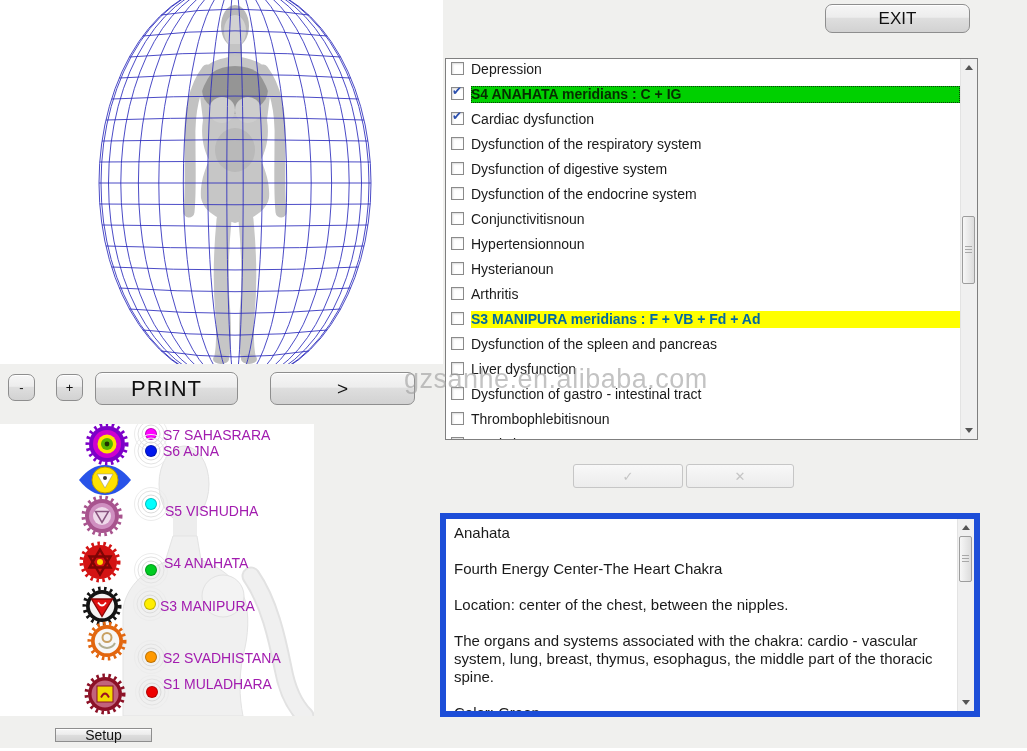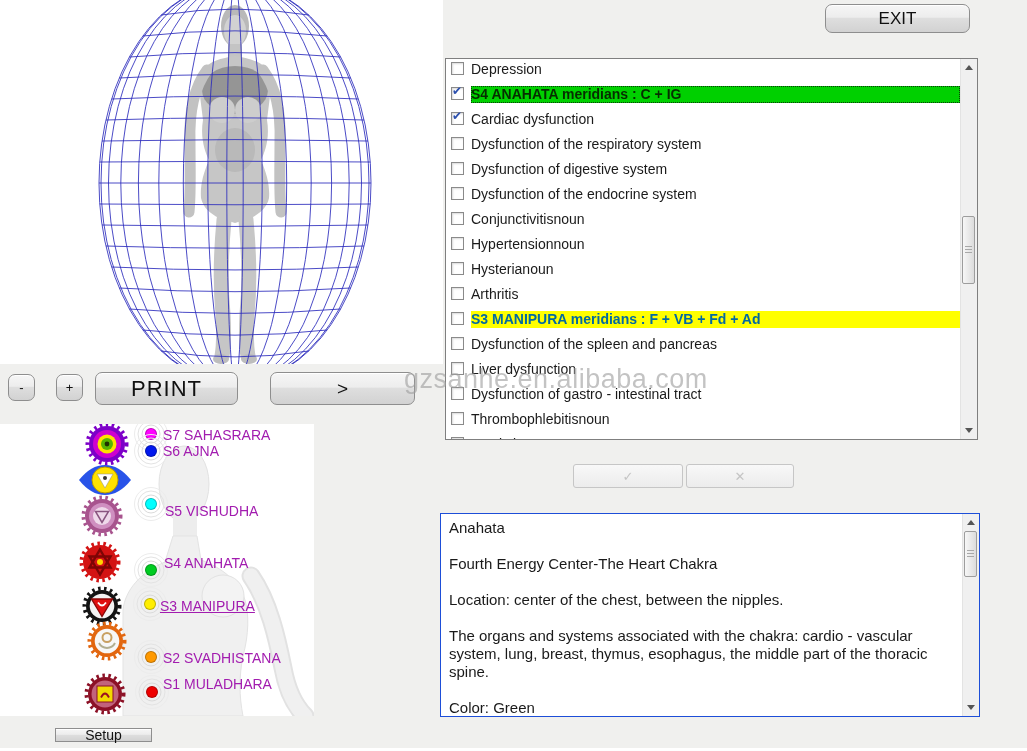--- a/index.html
+++ b/index.html
@@ -57,21 +57,21 @@
   .scroll-btn.down{bottom:0;}
   .tri-up{width:0;height:0;border-left:4px solid transparent;border-right:4px solid transparent;border-bottom:5px solid #555;}
   .tri-down{width:0;height:0;border-left:4px solid transparent;border-right:4px solid transparent;border-top:5px solid #555;}
   .scroll-thumb{
     position:absolute;left:1px;width:13px;border:1px solid #9d9d9d;border-radius:2px;
     background:linear-gradient(90deg,#f7f7f7,#dcdcdc);box-sizing:border-box;
   }
   .grip{position:absolute;left:2px;right:2px;top:50%;height:8px;margin-top:-4px;
     background:repeating-linear-gradient(#a8a8a8 0 1px,transparent 1px 3px);}
   
-  #info-panel{left:440px;top:513px;width:540px;height:204px;background:#fff;border:1px solid #1d4ed8;box-sizing:border-box;}
+  #info-panel{left:440px;top:513px;width:540px;height:204px;background:#fff;border:6px solid #1d4ed8;box-sizing:border-box;}
   #info-content{position:absolute;left:0;top:0;right:18px;bottom:0;padding:5px 4px 0 8px;overflow:hidden;}
   #info-content p{margin:0 0 18px 0;font-size:15px;line-height:18px;}
   
   .chakra-icon{position:absolute;}
   .chakra-dot{position:absolute;border-radius:50%;width:12px;height:12px;border:1px solid rgba(0,0,0,.25);box-sizing:border-box;}
   .ripple{position:absolute;}
   .chakra-label{position:absolute;font-size:14px;white-space:nowrap;color:#a21caf;}
   
   #watermark{
     left:377px;top:364px;font-size:27px;color:#9f9f9f;opacity:.62;letter-spacing:.5px;
@@ -335,21 +335,21 @@
             <circle cx="20" cy="20" r="12.3" fill="#f4f4f4"></circle>
             <path d="M9.5 13 L30.5 13 L20 30.5 Z" fill="#e01010" stroke="#8a0808" stroke-width="1.4"></path>
             <path d="M16 16.5 q4 6 8 0" stroke="#ffffff" stroke-width="1.8" fill="none"></path>
           </svg></div>
         <div class="ripple" style="left: 132px; top: 162px;"><svg width="36" height="36">
             <circle cx="18" cy="18" r="9" fill="none" stroke="#dadada"></circle>
             <circle cx="18" cy="18" r="13" fill="none" stroke="#e3e3e3"></circle>
             <circle cx="18" cy="18" r="16.5" fill="none" stroke="#ececec"></circle>
           </svg></div>
         <div class="chakra-dot" style="left: 144px; top: 174px; background: rgb(255, 238, 0);"></div>
-        <div class="chakra-label" style="left: 160px; top: 174px; text-decoration: underline;">S3 MANIPURA</div>
+        <div class="chakra-label" style="left: 160px; top: 174px;">S3 MANIPURA</div>
         <div class="chakra-icon" style="left: 87px; top: 197px;"><svg width="40" height="40" viewBox="0 0 40 40">
             <circle cx="20" cy="20" r="16" fill="#e2660f"></circle>
             <circle cx="20" cy="20" r="17.5" fill="none" stroke="#e2660f" stroke-width="4" stroke-dasharray="2.5 3.5"></circle>
             <circle cx="20" cy="20" r="12.3" fill="#f7f7f7"></circle>
             <path d="M12 22 a9 9 0 0 0 16 0" fill="none" stroke="#b2ae90" stroke-width="2"></path>
             <circle cx="20" cy="16.5" r="4.5" fill="none" stroke="#c8a062" stroke-width="2"></circle>
           </svg></div>
         <div class="ripple" style="left: 133px; top: 215px;"><svg width="36" height="36">
             <circle cx="18" cy="18" r="9" fill="none" stroke="#dadada"></circle>
             <circle cx="18" cy="18" r="13" fill="none" stroke="#e3e3e3"></circle>

